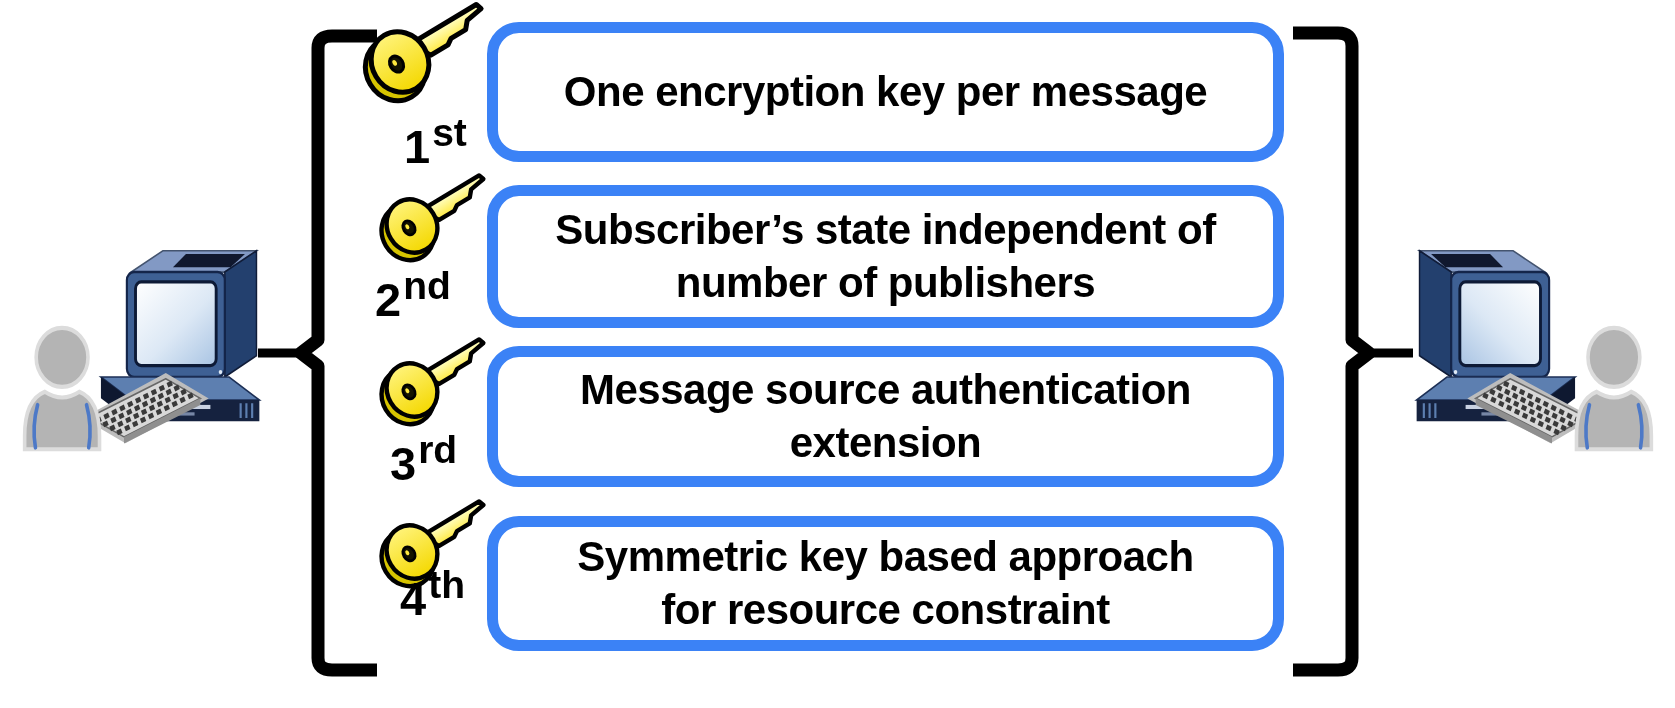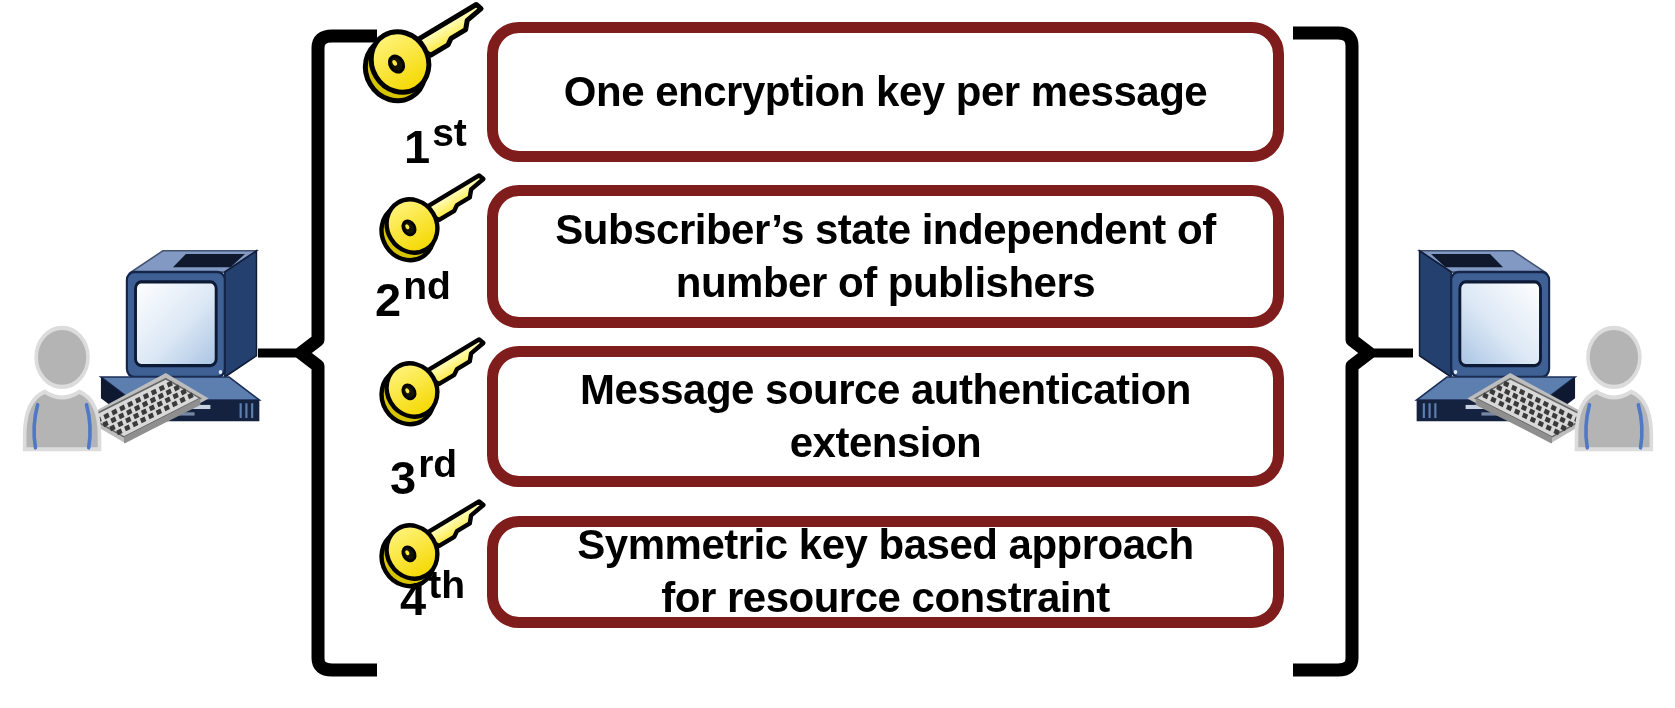--- a/index.html
+++ b/index.html
@@ -9,51 +9,51 @@
     background:#ffffff;
     overflow:hidden;
     font-family:"Liberation Sans","DejaVu Sans",sans-serif;
     color:#000;
   }
   #scene{position:absolute;left:0;top:0;}
   .panel{
     position:absolute;
     left:487px;width:797px;
     box-sizing:border-box;
-    border:11px solid #7f1d1d;
+    border:11px solid #3b82f6;
     border-radius:32px;
     background:#fff;
     display:flex;align-items:center;justify-content:center;
     text-align:center;
     font-weight:bold;
     font-size:42px;
     line-height:1.26;
     letter-spacing:-0.5px;
     white-space:pre-line;
     padding:0 6px;
   }
   #panel-1{top:22px;height:140px;}
   #panel-2{top:185px;height:143px;}
   #panel-3{top:346px;height:141px;}
-  #panel-4{top:516px;height:112px;}
+  #panel-4{top:516px;height:135px;}
   .ord{
     position:absolute;
     font-weight:bold;
     font-size:47px;
     line-height:1;
     white-space:nowrap;
   }
   .ord .suffix{
     font-size:39px;
     vertical-align:super;
     margin-left:2px;
   }
   #ord-1{left:404px;top:113px;}
   #ord-2{left:375px;top:266px;}
-  #ord-3{left:390px;top:430px;margin-top:14px;}
+  #ord-3{left:390px;top:430px;}
   #ord-4{left:400px;top:565px;}
 </style>
 </head>
 <body>
 
 <div id="canvas">
 
   <svg id="scene" width="1675" height="708" viewBox="0 0 1675 708">
     <defs>
       <linearGradient id="scrGrad" x1="0" y1="0" x2="1" y2="1">

